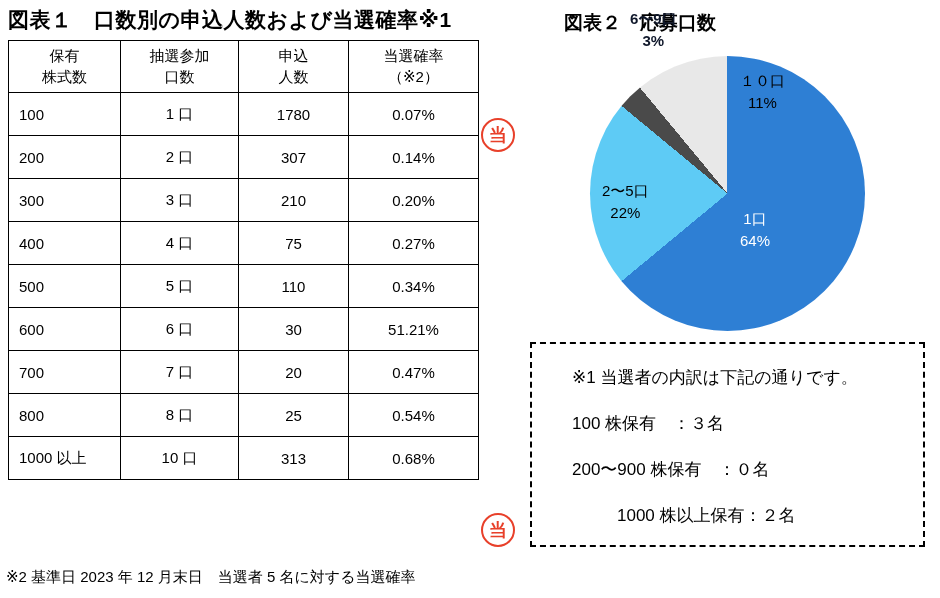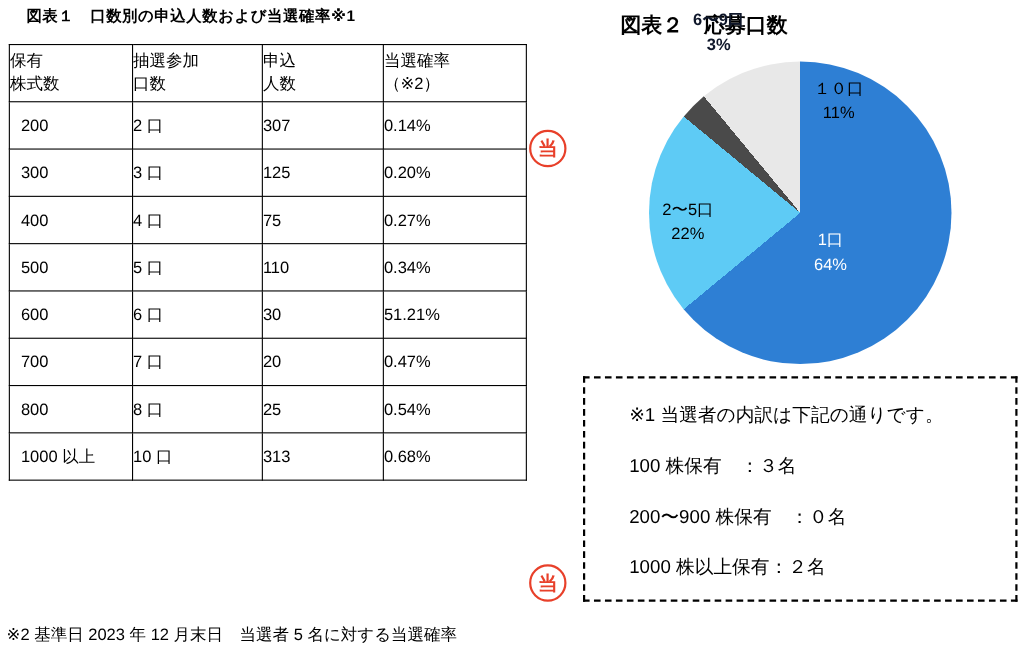--- a/index.html
+++ b/index.html
@@ -21,39 +21,38 @@
     position: absolute;
     left: 0px;
     top: 0px;
     width: 520px;
     height: 598px;
   }
   #table-title {
     position: absolute;
     left: 8px;
     top: 6px;
-    font-size: 14px;
+    font-size: 21px;
     font-weight: bold;
     letter-spacing: 0.5px;
     white-space: nowrap;
-    margin-left: 16px;
   }
   #fig1-table {
     position: absolute;
     left: 8px;
     top: 40px;
     width: 470px;
     border-collapse: collapse;
     table-layout: fixed;
   }
   #fig1-table td, #fig1-table th {
     border: 1px solid #000000;
     font-size: 15px;
     font-weight: normal;
-    text-align: left;
+    text-align: center;
     vertical-align: middle;
     padding: 0;
     height: 43px;
     box-sizing: border-box;
   }
   #fig1-table thead td {
     height: 52px;
     line-height: 1.35;
   }
   #fig1-table .col-a { width: 112px; }
@@ -150,21 +149,21 @@
   }
   #note-box .note-line {
     position: absolute;
     left: 40px;
     font-size: 17px;
     white-space: nowrap;
   }
   #note-line-0 { top: 22px; }
   #note-line-1 { top: 68px; }
   #note-line-2 { top: 114px; }
-  #note-line-3 { top: 160px; }
+  #note-line-3 { top: 160px; margin-left: 45px; }
 </style>
 </head>
 <body>
 
 <div id="left-panel">
 
   <div id="table-title">図表１　口数別の申込人数および当選確率※1</div>
 
   <table id="fig1-table">
     <thead>
@@ -181,30 +180,36 @@
           <span class="hdr-line">申込</span>
           <span class="hdr-line">人数</span>
         </td>
         <td class="col-d">
           <span class="hdr-line">当選確率</span>
           <span class="hdr-line">（※2）</span>
         </td>
       </tr>
     </thead>
     <tbody>
+      <tr>
+        <td class="cell-a">100</td>
+        <td>1 口</td>
+        <td>1780</td>
+        <td>0.07%</td>
+      </tr>
       <tr>
         <td class="cell-a">200</td>
         <td>2 口</td>
         <td>307</td>
         <td>0.14%</td>
       </tr>
       <tr>
         <td class="cell-a">300</td>
         <td>3 口</td>
-        <td>125</td>
+        <td>210</td>
         <td>0.20%</td>
       </tr>
       <tr>
         <td class="cell-a">400</td>
         <td>4 口</td>
         <td>75</td>
         <td>0.27%</td>
       </tr>
       <tr>
         <td class="cell-a">500</td>

